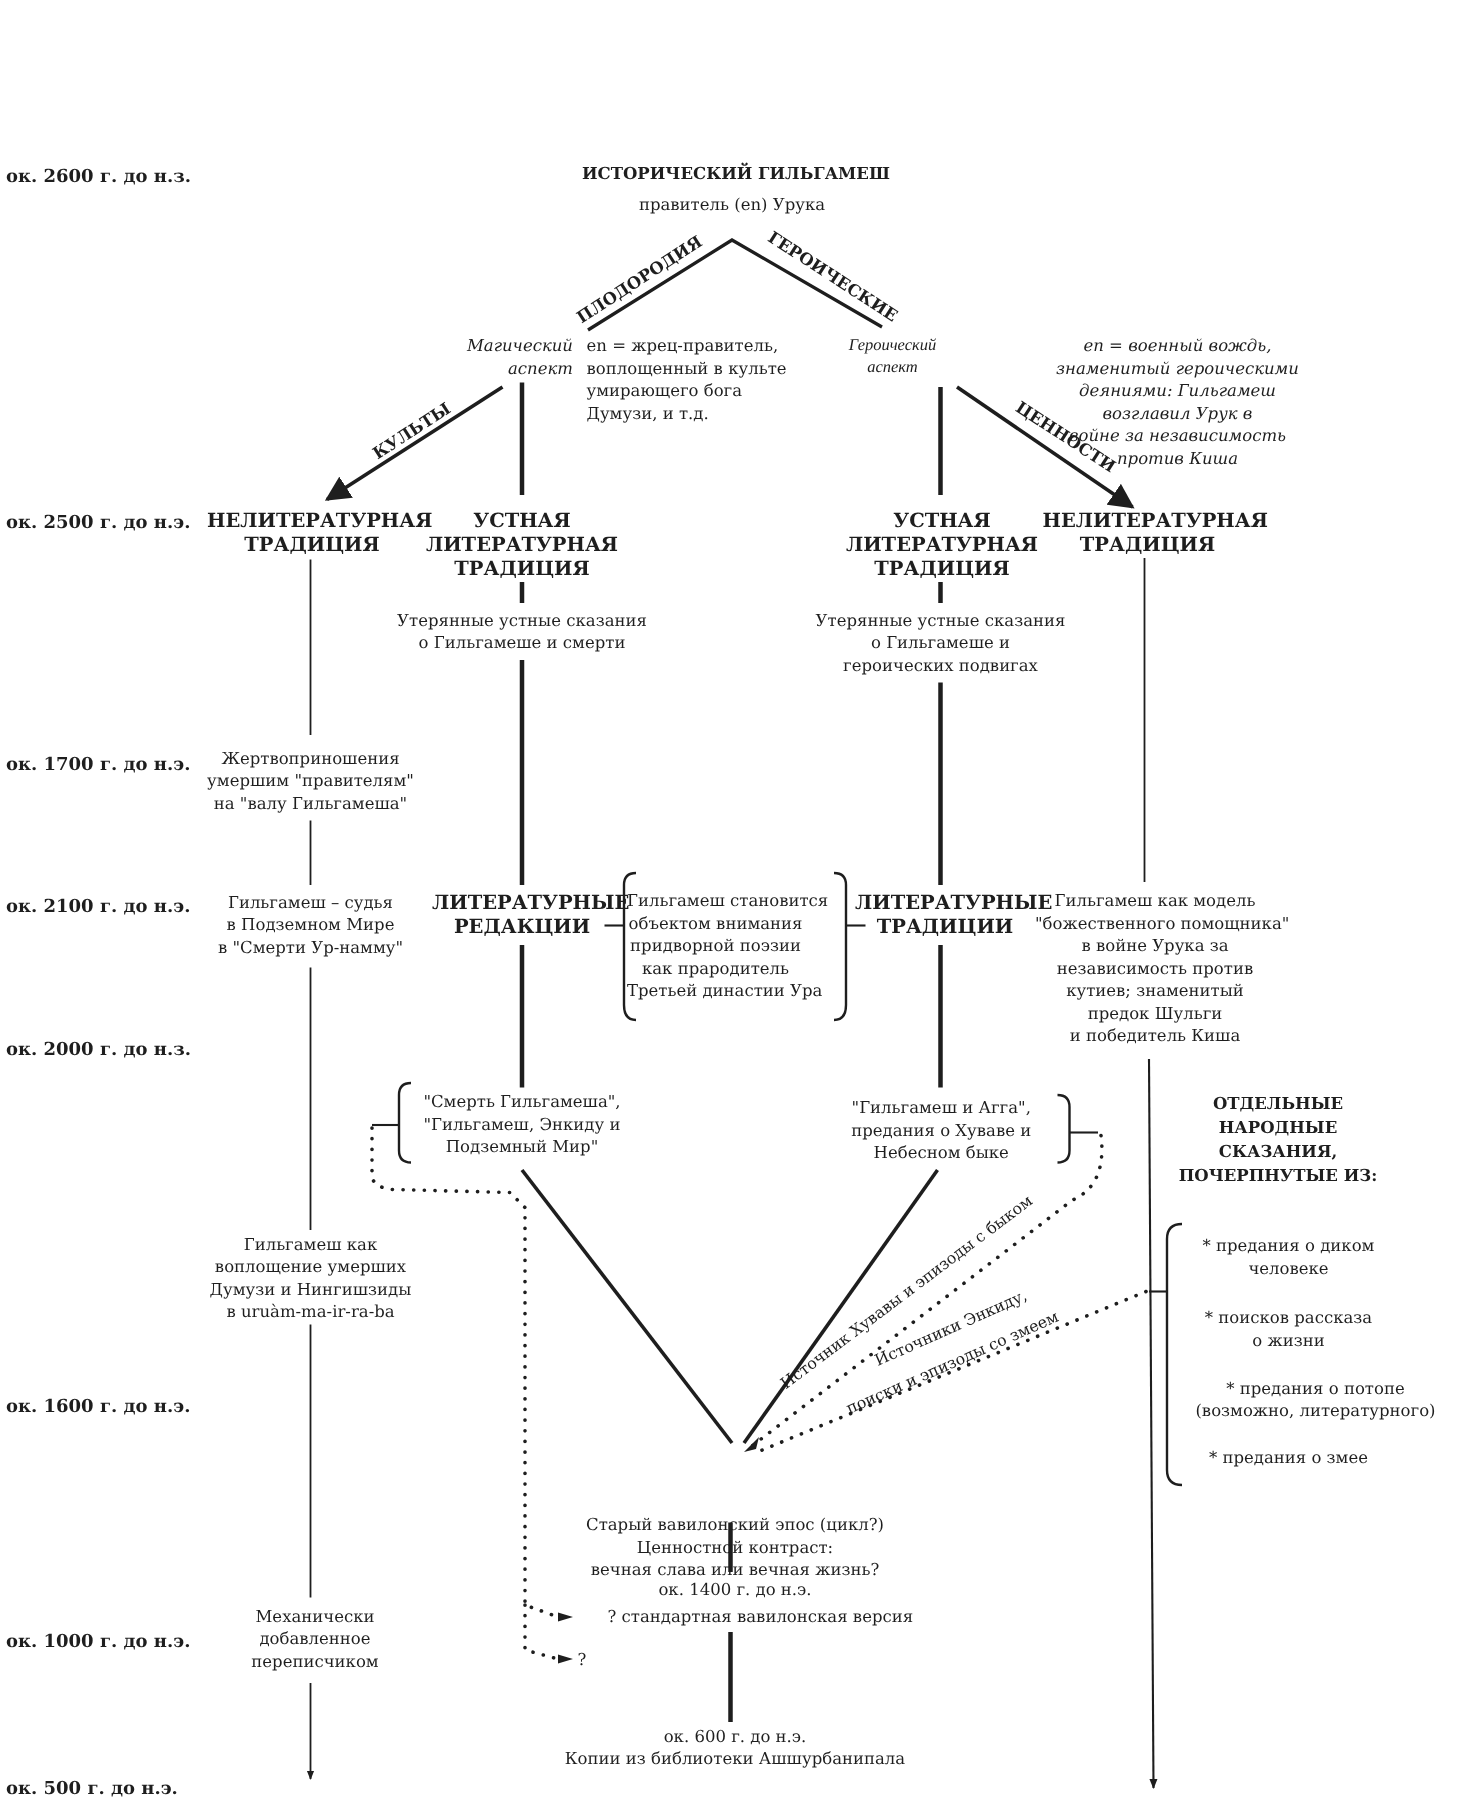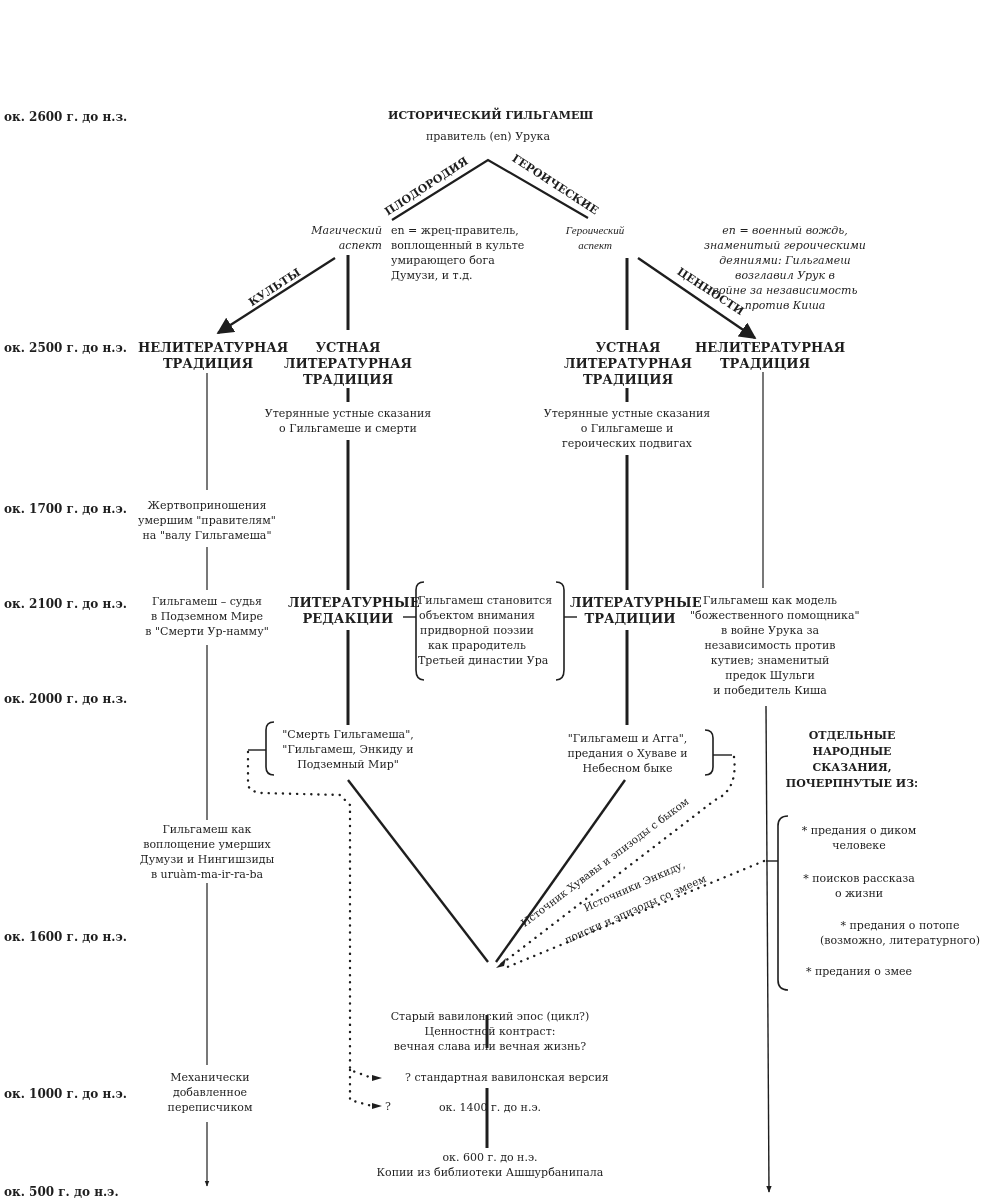--- a/index.html
+++ b/index.html
@@ -170,33 +170,33 @@
 Небесном быке</div>
 <div class="t caps" style="left:782px; top:728px; width:140px; font-size:11px;">ОТДЕЛЬНЫЕ
 НАРОДНЫЕ
 СКАЗАНИЯ,
 ПОЧЕРПНУТЫЕ ИЗ:</div>
 
 <div class="t" style="left:784px; top:823px; width:150px;">* предания о диком
 человеке</div>
 <div class="t" style="left:784px; top:871px; width:150px;">* поисков рассказа
 о жизни</div>
-<div class="t" style="left:815px; top:918px; width:170px;">* предания о потопе
+<div class="t" style="left:792px; top:918px; width:170px;">* предания о потопе
 (возможно, литературного)</div>
 <div class="t" style="left:784px; top:964px; width:150px;">* предания о змее</div>
 
 <div class="t" style="left:127px; top:822px; width:160px;">Гильгамеш как
 воплощение умерших
 Думузи и Нингишзиды
 в uruàm-ma-ir-ra-ba</div>
 
 <div class="t" style="left:370px; top:965px; width:240px;margin-top:44px;">Старый вавилонский эпос (цикл?)
 Ценностной контраст:
 вечная слава или вечная жизнь?</div>
-<div class="t" style="left:400px; top:1052px; width:180px;margin-top:48px;">ок. 1400 г. до н.э.</div>
+<div class="t" style="left:400px; top:1052px; width:180px;">ок. 1400 г. до н.э.</div>
 <div class="t left" style="left:405px; top:1070px; width:220px;">? стандартная вавилонская версия</div>
 <div class="t left" style="left:385px; top:1099px; width:20px;">?</div>
 <div class="t" style="left:145px; top:1070px; width:130px;">Механически
 добавленное
 переписчиком</div>
 <div class="t" style="left:400px; top:1150px; width:180px;">ок. 600 г. до н.э.</div>
 <div class="t" style="left:370px; top:1165px; width:240px;">Копии из библиотеки Ашшурбанипала</div>
 
 <div class="dl" style="left:522px; top:918px; transform: rotate(-37deg);">Источник Хувавы и эпизоды с быком</div>
 <div class="dl" style="left:584px; top:902px; transform: rotate(-24deg);">Источники Энкиду,</div>

